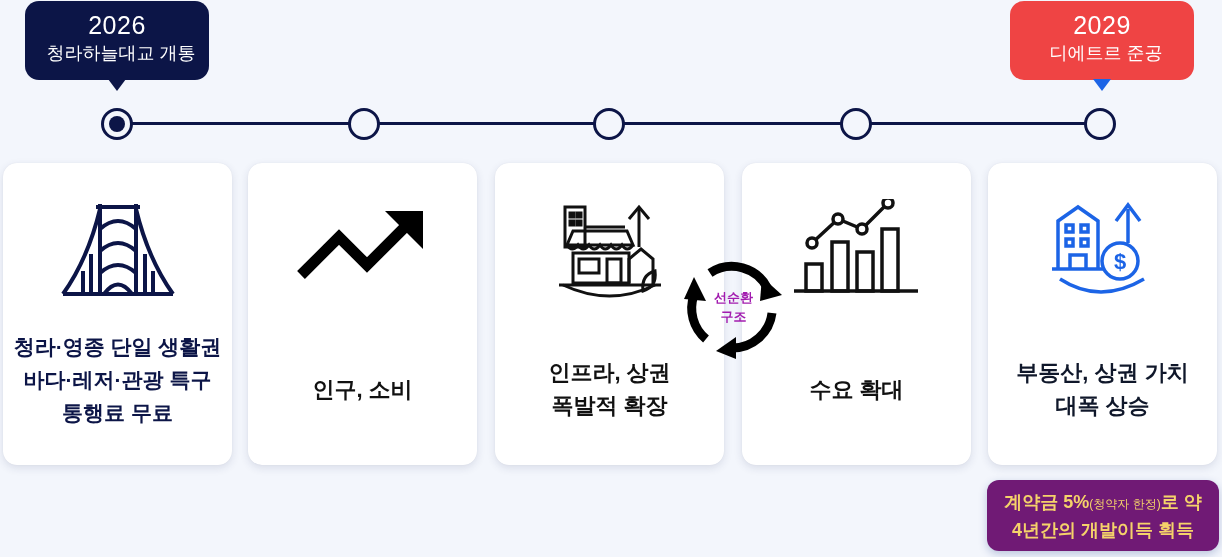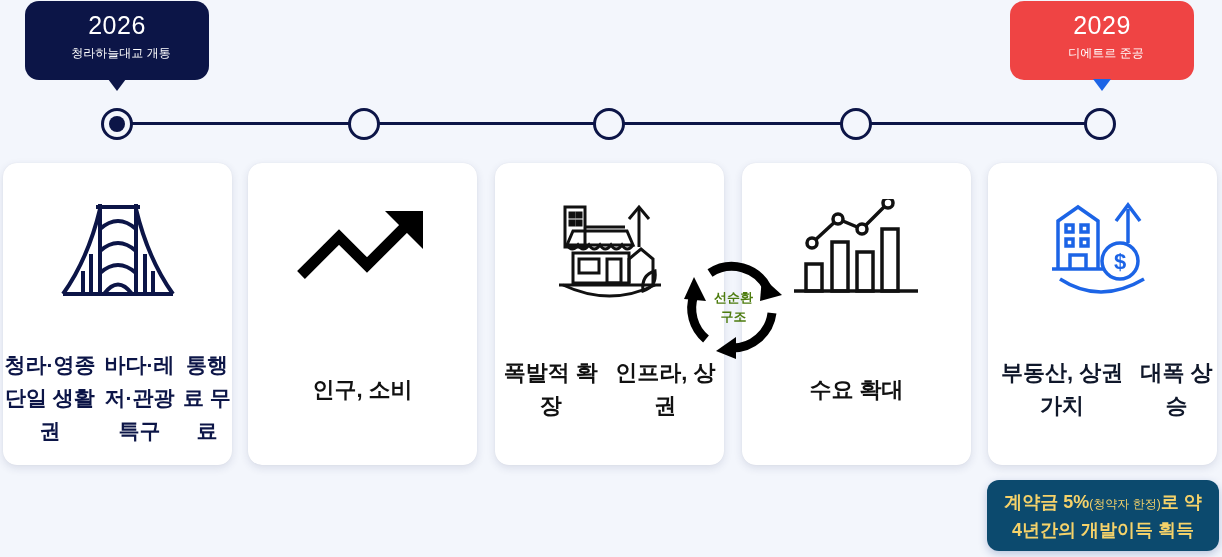--- a/index.html
+++ b/index.html
@@ -1,39 +1,39 @@
 <!DOCTYPE html>
 <html><head>
 <meta charset="utf-8">
 <style>
   * { box-sizing: border-box; margin: 0; padding: 0; }
   html, body { width: 1222px; height: 557px; background: #f3f6fc; overflow: hidden; font-family: "Liberation Sans", "DejaVu Sans", sans-serif; }
   .stage { position: relative; width: 1208px; height: 557px; }
 
   .bubble { position: absolute; top: 1px; height: 79px; border-radius: 14px; color: #fff; text-align: center; padding-top: 9px; }
   .bubble .year { font-size: 25px; font-weight: 500; line-height: 30px; letter-spacing: 0.5px; }
-  .bubble .label { font-size: 12px; line-height: 26px; padding-left: 8px; }
+  .bubble .label { font-size: 18px; line-height: 26px; padding-left: 8px; }
   .bubble::after { content: ""; position: absolute; bottom: -11px; left: 50%; margin-left: -9px; border-left: 9px solid transparent; border-right: 9px solid transparent; border-top: 12px solid; border-top-color: inherit; }
   .bubble.dark { left: 25px; width: 184px; background: #0c1547; border-top-color: #0c1547; }
   .bubble.blue { left: 1010px; width: 184px; background: #ef4444; border-top-color: #1c64e6; }
 
   .track { position: absolute; left: 117px; width: 983px; top: 122px; height: 3px; background: #0c1547; }
   .node { position: absolute; top: 108px; width: 32px; height: 32px; margin-left: -16px; border-radius: 50%; border: 3px solid #0c1547; background: #f3f6fc; }
   .node.active::after { content: ""; position: absolute; left: 5px; top: 5px; width: 16px; height: 16px; border-radius: 50%; background: #0c1547; }
 
   .card { position: absolute; top: 163px; width: 229px; height: 302px; background: #fff; border-radius: 14px; box-shadow: 0 3px 8px rgba(30,45,90,0.12), 0 0 1px rgba(30,45,90,0.1); }
   .card .icon { position: absolute; left: 0; right: 0; top: 36px; height: 110px; display: flex; justify-content: center; }
-  .card .text { position: absolute; left: 0; right: 0; top: 150px; bottom: 0; display: flex; flex-direction: row; align-items: center; justify-content: center; font-size: 22px; font-weight: 700; line-height: 33px; color: #111; text-align: center; }
+  .card .text { position: absolute; left: 0; right: 0; top: 150px; bottom: 0; display: flex; flex-direction: column; align-items: center; justify-content: center; font-size: 22px; font-weight: 700; line-height: 33px; color: #111; text-align: center; }
   .card.c1 .text { color: #0c1547; font-size: 21px; top: 155px; justify-content: flex-start; padding-top: 12px; }
   .card.c5 .text { color: #0f172a; }
 
   .cycle { position: absolute; left: 680px; top: 255px; width: 106px; height: 106px; }
-  .cycle .ctext { position: absolute; left: 1px; right: 0; top: 33px; text-align: center; font-size: 13px; font-weight: 700; line-height: 19px; color: #4d7c0f; }
+  .cycle .ctext { position: absolute; left: 1px; right: 0; top: 33px; text-align: center; font-size: 13px; font-weight: 700; line-height: 19px; color: #a21caf; }
 
-  .note { position: absolute; left: 987px; top: 480px; width: 232px; height: 71px; background: #0c4a6e; border-radius: 12px; box-shadow: 0 3px 8px rgba(20,50,130,0.25); color: #f5d26a; text-align: center; font-size: 18px; font-weight: 700; line-height: 26px; padding-top: 9px; }
+  .note { position: absolute; left: 987px; top: 480px; width: 232px; height: 71px; background: #701a75; border-radius: 12px; box-shadow: 0 3px 8px rgba(20,50,130,0.25); color: #f5d26a; text-align: center; font-size: 18px; font-weight: 700; line-height: 26px; padding-top: 9px; }
   .note .small { font-size: 12px; font-weight: 400; }
 </style>
 </head>
 <body>
 
 <div class="stage">
 
   <div class="bubble dark">
     <div class="year">2026</div>
     <div class="label">청라하늘대교 개통</div>
@@ -104,22 +104,22 @@
           <rect x="52" y="60" width="14" height="24"></rect>
         <path d="M74 84 L74 60 L86 50 L98 60 L98 84"></path>
         <line x1="84" y1="10" x2="84" y2="48"></line>
           <polyline points="74,20 84,8 94,20"></polyline>
         <line x1="4" y1="86" x2="106" y2="86"></line>
         <path d="M8 86 Q55 108 100 86"></path>
         <path d="M88 92 Q86 76 100 72 Q102 88 88 92 Z"></path>
       </svg>
     </div>
     <div class="text">
+      <div>인프라, 상권</div>
       <div>폭발적 확장</div>
-      <div>인프라, 상권</div>
     </div>
   </div>
 
   <div class="card" style="left:742px">
     <div class="icon">
       <svg width="130" height="100" viewBox="0 0 130 100" fill="none" stroke="#111" stroke-width="3.5">
         <line x1="2" y1="92" x2="126" y2="92"></line>
         <rect x="14" y="65" width="16" height="27"></rect>
           <rect x="40" y="43" width="16" height="49"></rect>
         <rect x="65" y="53" width="16" height="39"></rect>

